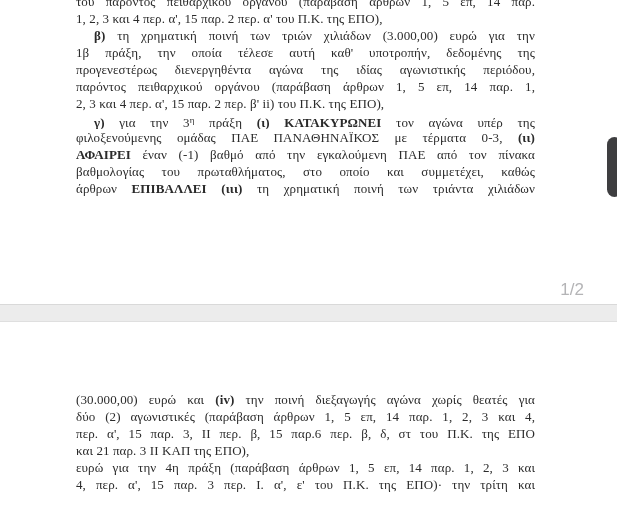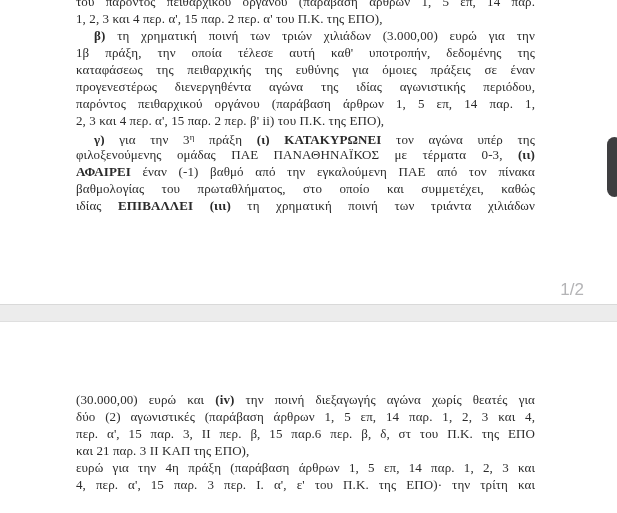--- a/index.html
+++ b/index.html
@@ -44,29 +44,28 @@
 </style>
 </head>
 <body>
 
 <div id="page1" class="page">
   <div class="textcol">
       <div class="line"><span class="">του παρόντος πειθαρχικού οργάνου (παράβαση άρθρων 1, 5 επ, 14 παρ.</span></div>
       <div class="line para-end"><span class="">1, 2, 3 και 4 περ. α', 15 παρ. 2 περ. α' του Π.Κ. της ΕΠΟ),</span></div>
       <div class="line indent"><span class="seg-b ">β) </span><span class="">τη χρηματική ποινή των τριών χιλιάδων (3.000,00) ευρώ για την</span></div>
       <div class="line"><span class="">1β πράξη, την οποία τέλεσε αυτή καθ' υποτροπήν, δεδομένης της</span></div>
-      <div class="line"><span class="">καταφάσεως της πειθαρχικής της ευθύνης για όμοιες πράξεις σε έναν</span></div>
       <div class="line"><span class="">προγενεστέρως διενεργηθέντα αγώνα της ιδίας αγωνιστικής περιόδου,</span></div>
       <div class="line"><span class="">παρόντος πειθαρχικού οργάνου (παράβαση άρθρων 1, 5 επ, 14 παρ. 1,</span></div>
       <div class="line para-end"><span class="">2, 3 και 4 περ. α', 15 παρ. 2 περ. β' ii) του Π.Κ. της ΕΠΟ),</span></div>
       <div class="line indent"><span class="seg-b ">γ) </span><span class="">για την 3</span><span class="seg-sup">η</span><span class=""> πράξη </span><span class="seg-b ">(ι) ΚΑΤΑΚΥΡΩΝΕΙ</span><span class=""> τον αγώνα υπέρ της</span></div>
       <div class="line"><span class="">φιλοξενούμενης ομάδας ΠΑΕ ΠΑΝΑΘΗΝΑΪΚΟΣ με τέρματα 0-3, </span><span class="seg-b ">(ιι)</span></div>
       <div class="line"><span class="seg-b ">ΑΦΑΙΡΕΙ</span><span class=""> έναν (-1) βαθμό από την εγκαλούμενη ΠΑΕ από τον πίνακα</span></div>
       <div class="line"><span class="">βαθμολογίας του πρωταθλήματος, στο οποίο και συμμετέχει, καθώς</span></div>
-      <div class="line"><span class="">ιδίας </span><span class="seg-b ">ΕΠΙΒΑΛΛΕΙ (ιιι)</span><span class=""> τη χρηματική ποινή των τριάντα χιλιάδων</span></div>
+      <div class="line"><span class="">άρθρων </span><span class="seg-b ">ΕΠΙΒΑΛΛΕΙ (ιιι)</span><span class=""> τη χρηματική ποινή των τριάντα χιλιάδων</span></div>
     </div>
 </div>
 
 <div class="separator"></div>
 
 <div id="page2" class="page">
   <div class="textcol">
       <div class="line"><span class="">(30.000,00) ευρώ και </span><span class="seg-b ">(iv)</span><span class=""> την ποινή διεξαγωγής αγώνα χωρίς θεατές για</span></div>
       <div class="line"><span class="">δύο (2) αγωνιστικές (παράβαση άρθρων 1, 5 επ, 14 παρ. 1, 2, 3 και 4,</span></div>
       <div class="line"><span class="">περ. α', 15 παρ. 3, ΙΙ περ. β,  15 παρ.6 περ. β, δ, στ του Π.Κ. της ΕΠΟ</span></div>

